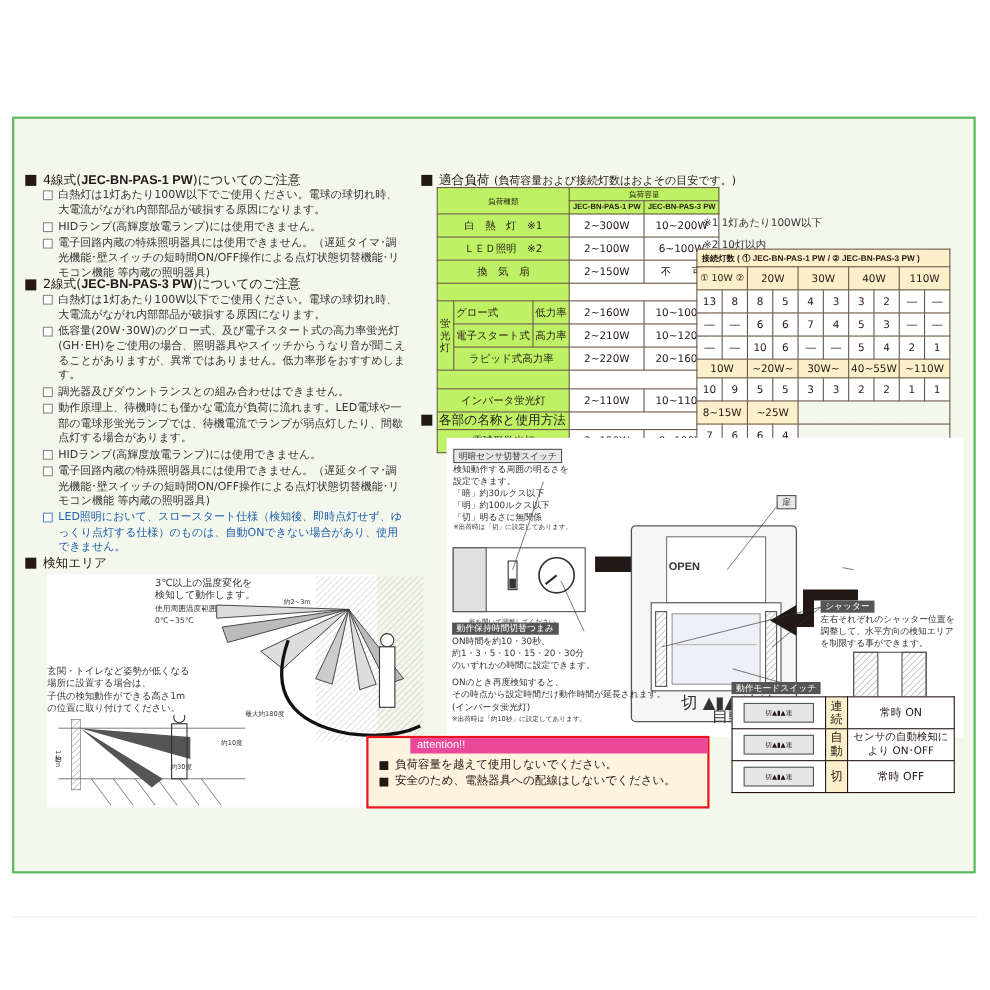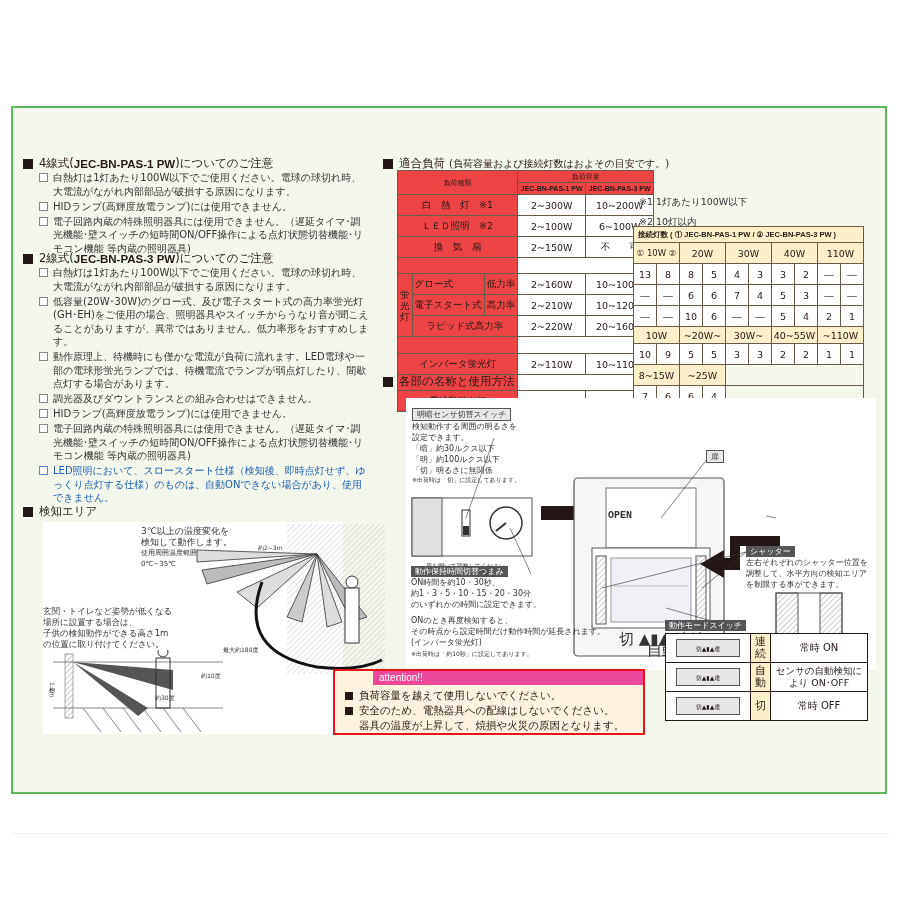--- a/index.html
+++ b/index.html
@@ -18,21 +18,21 @@
   .section-head b { font-family: "Liberation Sans", sans-serif; font-weight: bold; }
 
   .notes { position: absolute; font-size: 10px; line-height: 13.5px; color: #333; }
   .note { display: flex; margin-bottom: 1.5px; }
   .note .cb { flex: 0 0 auto; width: 9px; height: 9px; border: 1px solid #888; margin: 2px 5px 0 0; background: #fff; }
   .note.blue { color: #1d5fb0; }
   .note.blue .cb { border-color: #5b8ac8; }
 
   table.load { position: absolute; border-collapse: collapse; font-size: 9.5px; color: #231815; }
   table.load td { border: 1px solid #6b5a48; height: 21px; text-align: center; padding: 0 2px; }
-  table.load .hd { background: #ef4444; }
+  table.load .hd { background: #bef264; }
   table.load .sm { font-size: 7px; font-weight: bold; font-family: "Liberation Sans", sans-serif; }
   table.load .wh { background: #ffffff; }
   .footnote { position: absolute; font-size: 9.5px; color: #333; }
 
   table.count { position: absolute; border-collapse: collapse; font-size: 9.5px; }
   table.count td { border: 1px solid #6b5a48; height: 21px; text-align: center; width: 23px; padding: 0; }
   table.count .hd { background: #fbf0c9; }
   table.count .wh { background: #fff; }
   table.count .cap { font-size: 7.5px; font-weight: bold; font-family: "Liberation Sans", sans-serif; height: 16px; }
 
@@ -91,25 +91,25 @@
     <div class="note">
         <span class="cb"></span>
         <span>白熱灯は1灯あたり100W以下でご使用ください。電球の球切れ時、大電流がながれ内部部品が破損する原因になります。</span>
       </div>
     <div class="note">
         <span class="cb"></span>
         <span>低容量(20W･30W)のグロー式、及び電子スタート式の高力率蛍光灯(GH･EH)をご使用の場合、照明器具やスイッチからうなり音が聞こえることがありますが、異常ではありません。低力率形をおすすめします。</span>
       </div>
     <div class="note">
         <span class="cb"></span>
+        <span>調光器及びダウントランスとの組み合わせはできません。</span>
+      </div>
+    <div class="note">
+        <span class="cb"></span>
         <span>動作原理上、待機時にも僅かな電流が負荷に流れます。LED電球や一部の電球形蛍光ランプでは、待機電流でランプが弱点灯したり、間歇点灯する場合があります。</span>
-      </div>
-    <div class="note">
-        <span class="cb"></span>
-        <span>調光器及びダウントランスとの組み合わせはできません。</span>
       </div>
     <div class="note">
         <span class="cb"></span>
         <span>HIDランプ(高輝度放電ランプ)には使用できません。</span>
       </div>
     <div class="note">
         <span class="cb"></span>
         <span>電子回路内蔵の特殊照明器具には使用できません。（遅延タイマ･調光機能･壁スイッチの短時間ON/OFF操作による点灯状態切替機能･リモコン機能 等内蔵の照明器具)</span>
       </div>
     <div class="note blue">
@@ -374,21 +374,21 @@
       <line x1="302" y1="60" x2="255" y2="120" stroke="#333" stroke-width="0.6"></line>
       <line x1="340" y1="154" x2="196" y2="190" stroke="#333" stroke-width="0.6"></line>
       <line x1="340" y1="154" x2="296" y2="190" stroke="#333" stroke-width="0.6"></line>
       <line x1="260" y1="210" x2="330" y2="230" stroke="#333" stroke-width="0.6"></line>
       <line x1="360" y1="118" x2="370" y2="120" stroke="#333" stroke-width="0.6"></line>
       <rect x="370" y="195" width="66" height="50" fill="#fff" stroke="#555"></rect>
       <rect x="370" y="195" width="22" height="50" fill="url(#hatch)" stroke="#555"></rect>
       <rect x="414" y="195" width="22" height="50" fill="url(#hatch)" stroke="#555"></rect>
       <path d="M350,252 Q403,280 456,252" fill="none" stroke="#555" stroke-width="0.7"></path>
     </svg>
-    <div class="callout" style="left:202px; top:112px; font-size:10px; font-weight:bold; font-family:Liberation Mono, monospace;text-align:center;">OPEN</div>
+    <div class="callout" style="left:202px; top:112px; font-size:10px; font-weight:bold; font-family:Liberation Sans, sans-serif;text-align:center;">OPEN</div>
     <div class="callout" style="left:300px; top:52px;"><span class="label-box">扉</span></div>
     <div class="callout" style="left:340px; top:148px;">
       <span class="label-dark">シャッター</span>
       <div>左右それぞれのシャッター位置を</div>
       <div>調整して、水平方向の検知エリア</div>
       <div>を制限する事ができます。</div>
     </div>
     <div class="callout" style="left:352px; top:266px; font-size:5px;">約70°</div>
     <div class="callout" style="left:394px; top:266px; font-size:5px;">約20°</div>
     <div class="callout" style="left:436px; top:266px; font-size:5px;">約70°</div>
@@ -440,17 +440,16 @@
   <div class="head">attention!!</div>
   <div class="body">
     <div class="row">
         <span class="sq"></span>
         <span>負荷容量を越えて使用しないでください。</span>
       </div>
     <div class="row">
         <span class="sq"></span>
         <span>安全のため、電熱器具への配線はしないでください。</span>
       </div>
-    <div class="indent">器具の温度が上昇して、焼損や火災の原因となります。</div>
   </div>
 </div>
 
 <div class="bottom-rule"></div>
 
 </body></html>

